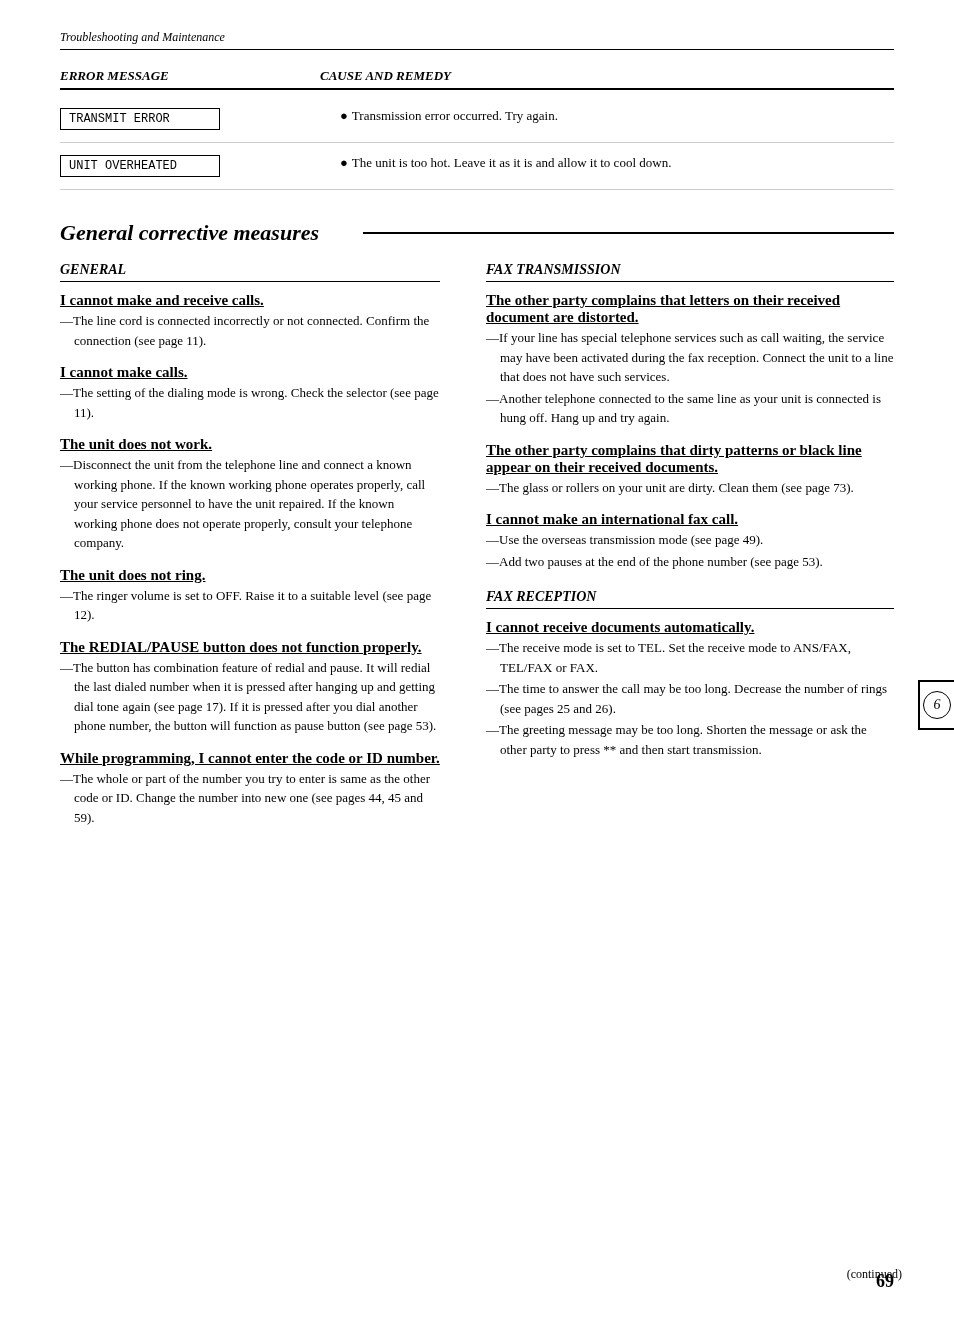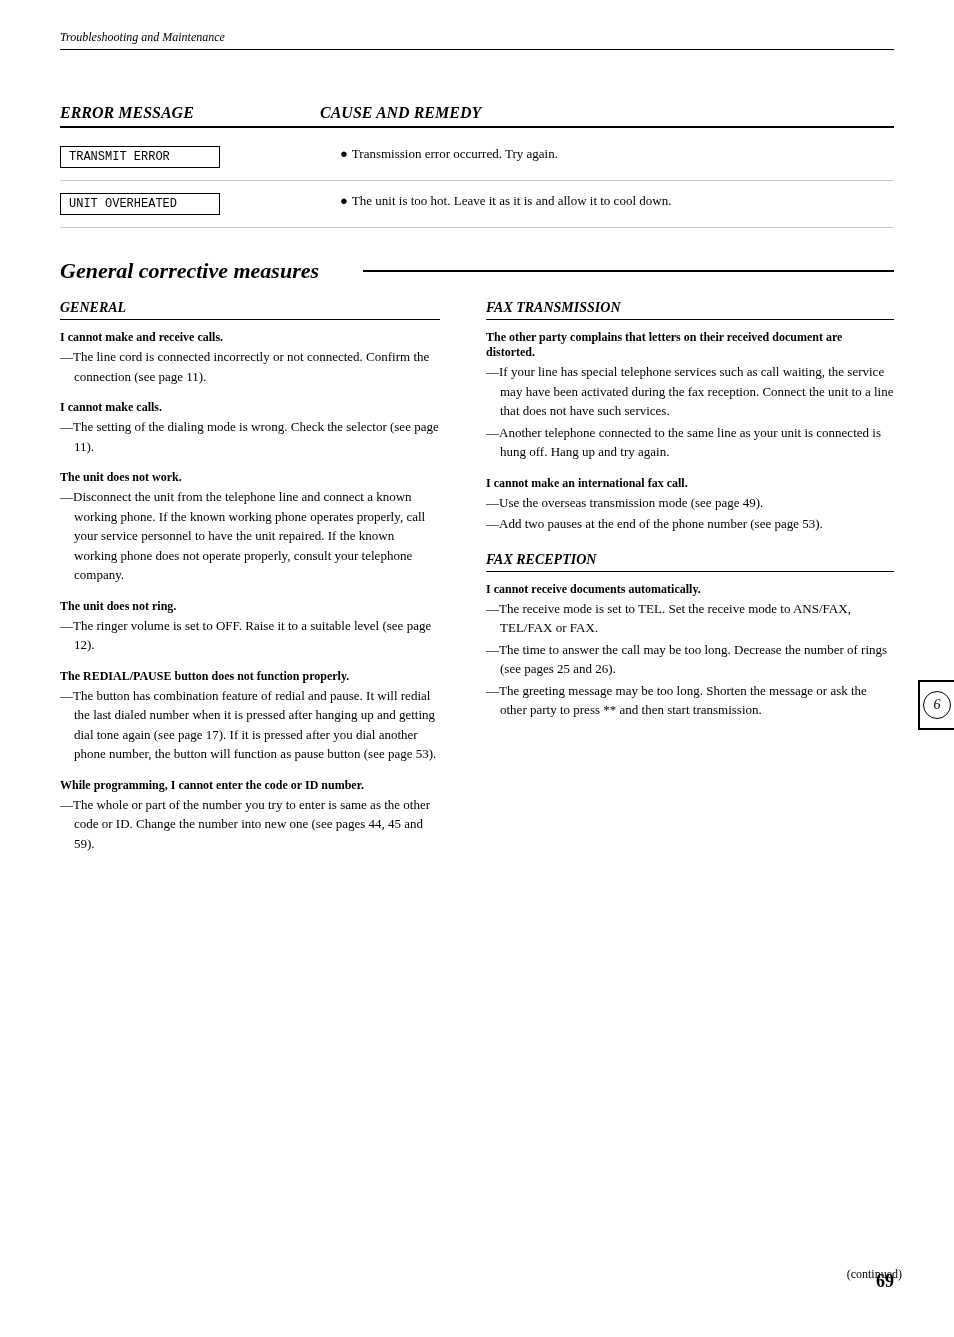--- a/index.html
+++ b/index.html
@@ -34,22 +34,21 @@
       display: flex;
       border-bottom: 2px solid #000;
       padding-bottom: 4px;
       margin-bottom: 6px;
     }
     .col-error { width: 260px; }
     .col-remedy { flex: 1; }
     .col-header {
       font-weight: bold;
       font-style: italic;
-      font-size: 16px;
-      margin-top: 36px;
+      font-size: 13px;
     }
     .error-row {
       display: flex;
       align-items: flex-start;
       border-bottom: 1px solid #ccc;
       padding: 12px 0;
     }
     .error-code-box {
       border: 1px solid #000;
       font-family: 'Courier New', Courier, monospace;
@@ -98,22 +97,23 @@
       border-bottom: 1px solid #000;
       padding-bottom: 3px;
       margin-bottom: 10px;
     }
 
     .issue-block {
       margin-bottom: 14px;
     }
     .issue-title {
       font-weight: bold;
-      font-size: 12px;
+      font-size: 15px;
       margin-bottom: 2px;
+      text-decoration: underline;
     }
     .dash-item {
       font-size: 13px;
       text-indent: -14px;
       padding-left: 14px;
       margin-bottom: 2px;
       line-height: 1.5;
     }
 
     .chapter-tab {
@@ -231,20 +231,24 @@
     <div class="right-col">
 
       <div class="sub-section-title">FAX TRANSMISSION</div>
 
       <div class="issue-block">
         <div class="issue-title">The other party complains that letters on their received document are distorted.</div>
         <div class="dash-item">—If your line has special telephone services such as call waiting, the service may have been activated during the fax reception. Connect the unit to a line that does not have such services.</div>
         <div class="dash-item">—Another telephone connected to the same line as your unit is connected is hung off. Hang up and try again.</div>
       </div>
 
+      <div class="issue-block">
+        <div class="issue-title">The other party complains that dirty patterns or black line appear on their received documents.</div>
+        <div class="dash-item">—The glass or rollers on your unit are dirty. Clean them (see page 73).</div>
+      </div>
 
       <div class="issue-block">
         <div class="issue-title">I cannot make an international fax call.</div>
         <div class="dash-item">—Use the overseas transmission mode (see page 49).</div>
         <div class="dash-item">—Add two pauses at the end of the phone number (see page 53).</div>
       </div>
 
       <div class="sub-section-title" style="margin-top: 18px;">FAX RECEPTION</div>
 
       <div class="issue-block">

